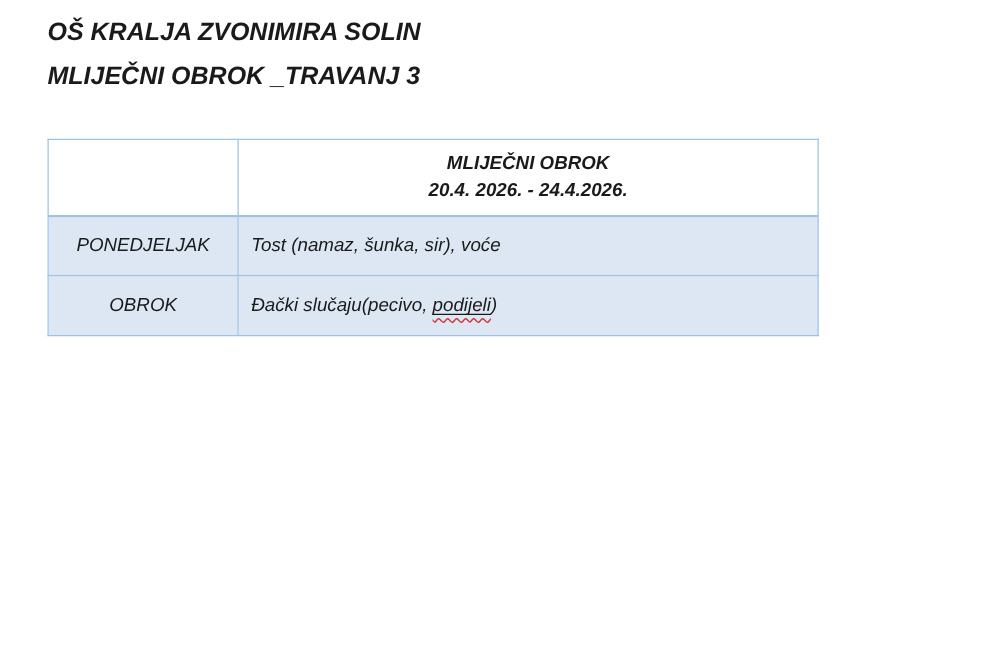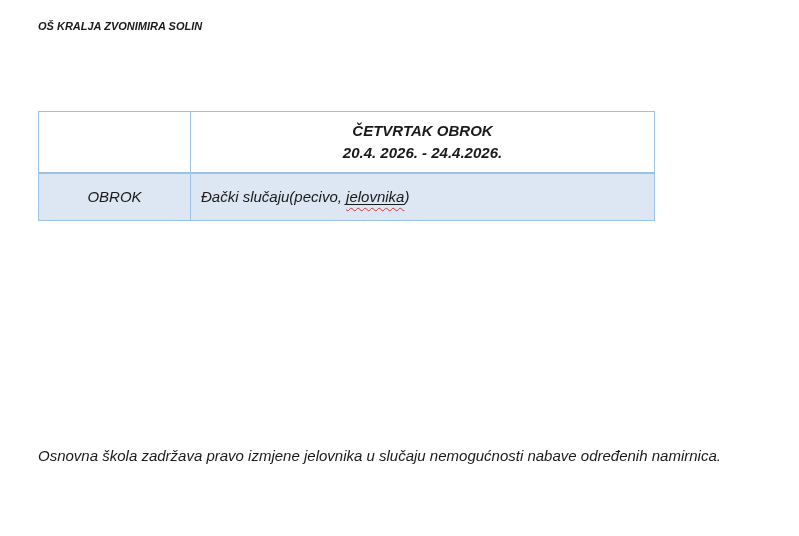--- a/index.html
+++ b/index.html
@@ -14,21 +14,21 @@
     width: 799px; height: 536px;
     background: #ffffff;
     overflow: hidden;
   }
   
   .doc-header {
     position: absolute;
     left: 38px; top: 17px;
     font-style: italic;
     font-weight: bold;
-    font-size: 11px;
+    font-size: 20px;
   }
   .doc-header p { line-height: 19px; margin: 0 0 16px 0; white-space: nowrap; }
 
   
   .menu-table {
     position: absolute;
     left: 38px; top: 111px;
     width: 616px;
     border-collapse: collapse;
     table-layout: fixed;
@@ -73,39 +73,43 @@
   }
   .doc-footer p { line-height: 19px; margin: 0 0 12px 0; white-space: nowrap; }
 </style>
 </head>
 <body>
 
 <div class="page">
 
   <div class="doc-header">
     <p>OŠ KRALJA ZVONIMIRA SOLIN</p>
+    <p>MLIJEČNI OBROK _TRAVANJ 3</p>
   </div>
 
   <table class="menu-table">
     <colgroup>
       <col class="col-day">
       <col class="col-meal">
     </colgroup>
     <tbody>
       <tr class="head-row">
         <td class="day-cell"></td>
         <td class="head-cell">
-          <div>ČETVRTAK OBROK</div>
+          <div>MLIJEČNI OBROK</div>
           <div>20.4. 2026. - 24.4.2026.</div>
         </td>
       </tr>
       <tr class="data-row shaded">
+        <td class="day-cell">PONEDJELJAK</td>
+        <td class="meal-cell">Tost (namaz, šunka, sir), voće</td>
+      </tr>
+      <tr class="data-row shaded">
         <td class="day-cell">OBROK</td>
-        <td class="meal-cell"><span>Đački slučaju(pecivo, </span><span class="underlined"><span class="squiggle">jelovnika</span></span><span>)</span></td>
+        <td class="meal-cell"><span>Đački slučaju(pecivo, </span><span class="underlined"><span class="squiggle">podijeli</span></span><span>)</span></td>
       </tr>
     </tbody>
   </table>
 
   <div class="doc-footer">
-    <p>Osnovna škola zadržava pravo izmjene jelovnika u slučaju nemogućnosti nabave određenih namirnica.</p>
   </div>
 
 </div>
 
 </body></html>

